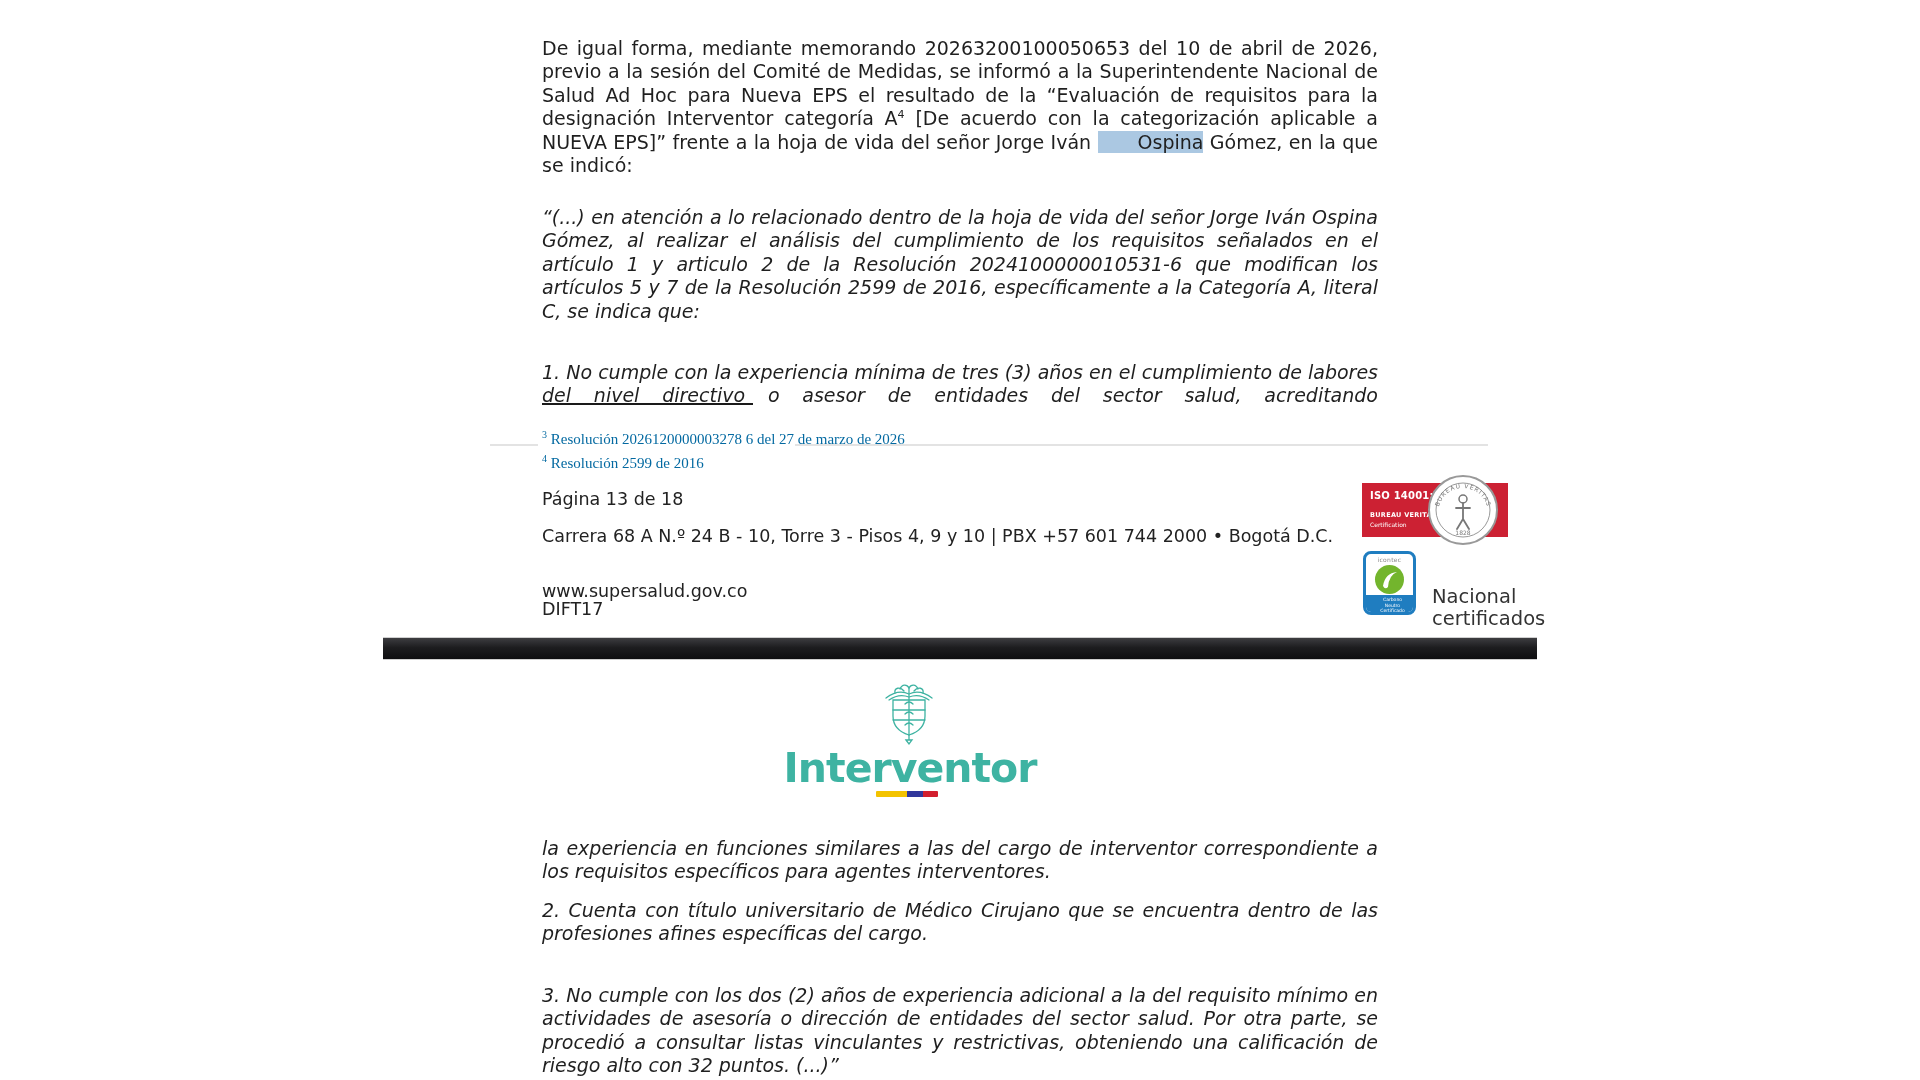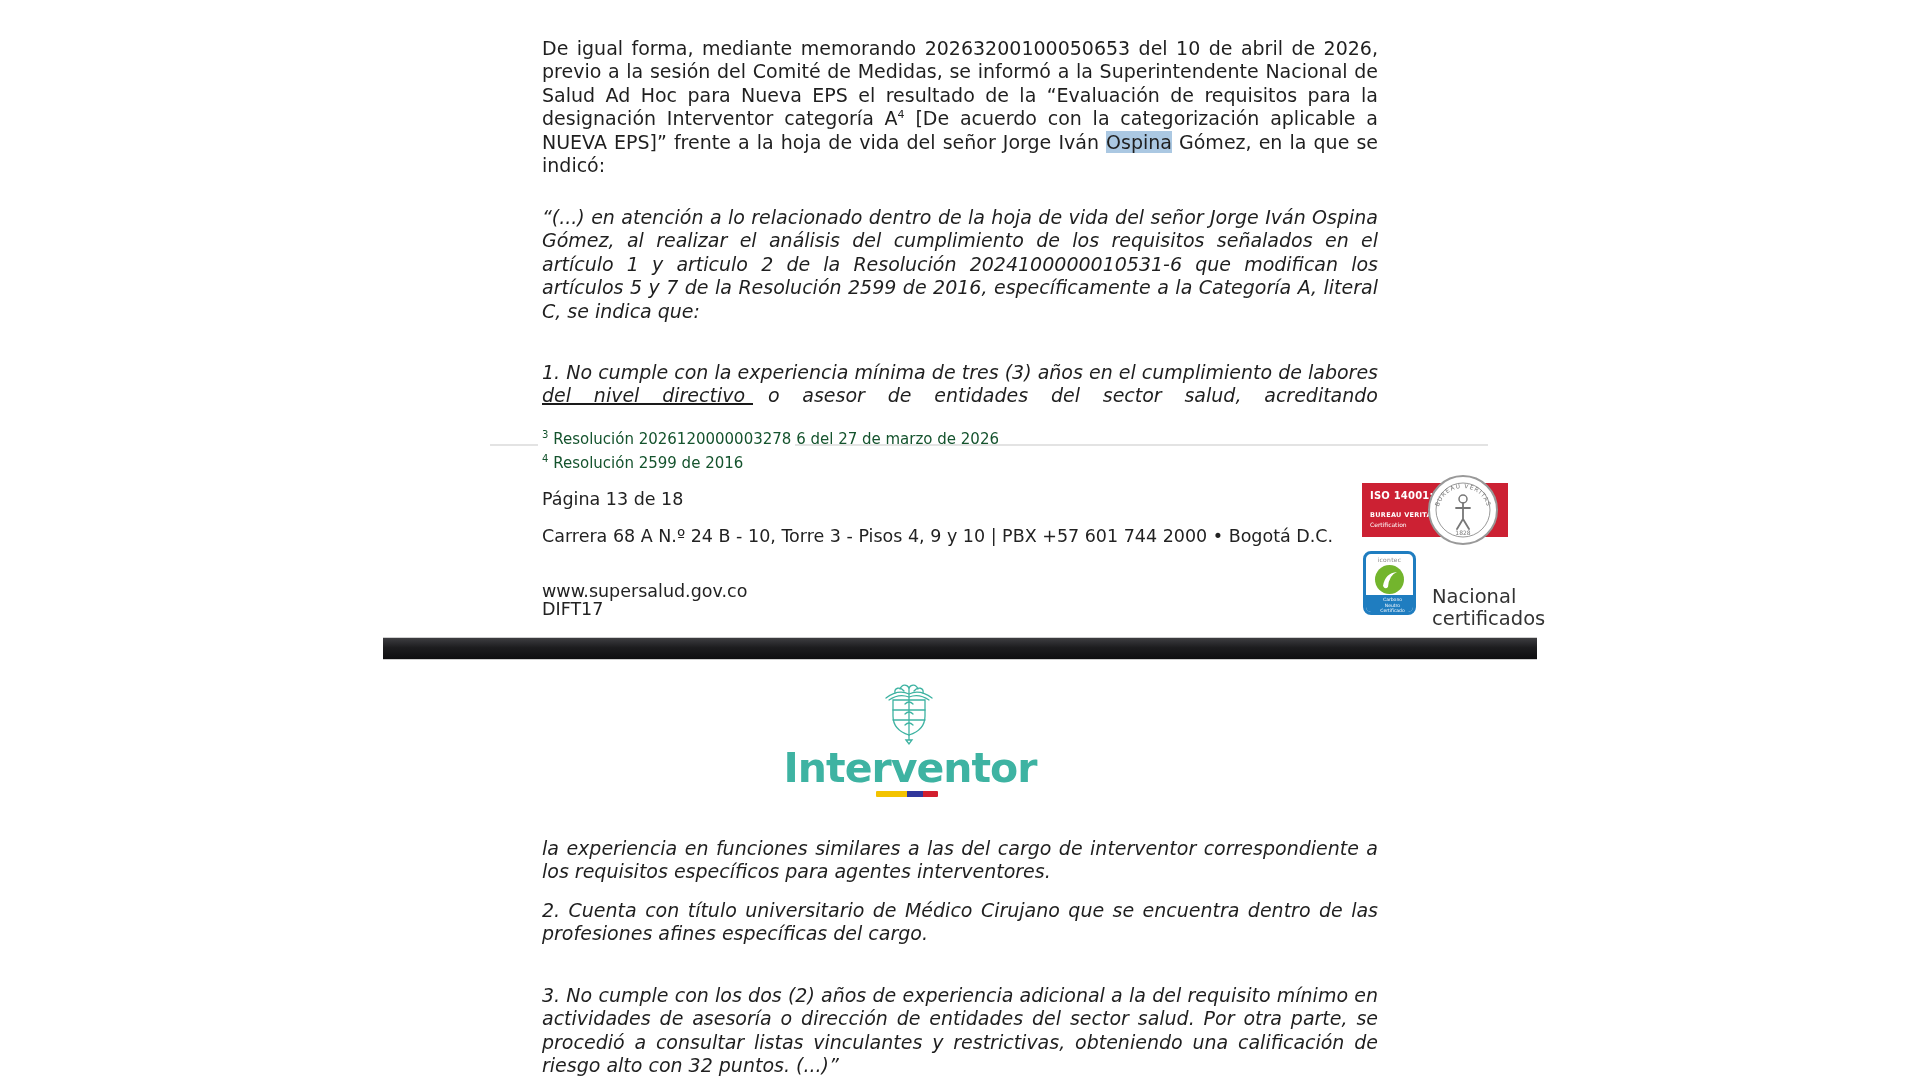--- a/index.html
+++ b/index.html
@@ -9,23 +9,23 @@
     font-family:"DejaVu Sans", sans-serif;
   }
   .abs{position:absolute;}
   .para{
     left:542px;width:836px;
     font-size:19px;line-height:23.4px;
     text-align:justify;
   }
   .it{font-style:italic;}
   .justify-last{text-align-last:justify;}
-  .hl{background:#abc8e2;}
+  .hl{background:#abc8e2;padding-left:40px;}
   sup.body-sup{font-size:11px;line-height:0;}
-  .fnote{left:542px;width:760px;font-size:15px;line-height:19px;color:#14532d;}
+  .fnote{left:542px;width:760px;font-size:15px;line-height:19px;color:#0369a1;font-family:Liberation Serif, serif;}
   .fnote sup{font-size:10px;}
   .footer-line{left:542px;font-size:17.5px;color:#222;}
   .rule{background:#1a1a1a;height:2px;}
   .grayline{background:#e3e3e3;height:2px;}
 
   
   .pagebar{
     left:383px;top:637px;width:1154px;height:21px;
     background:linear-gradient(180deg,#3d3d40 0%,#1d1d1f 45%,#0e0e10 100%);
     border-top:1px solid #cfcfcf;border-bottom:1px solid #cfcfcf;

